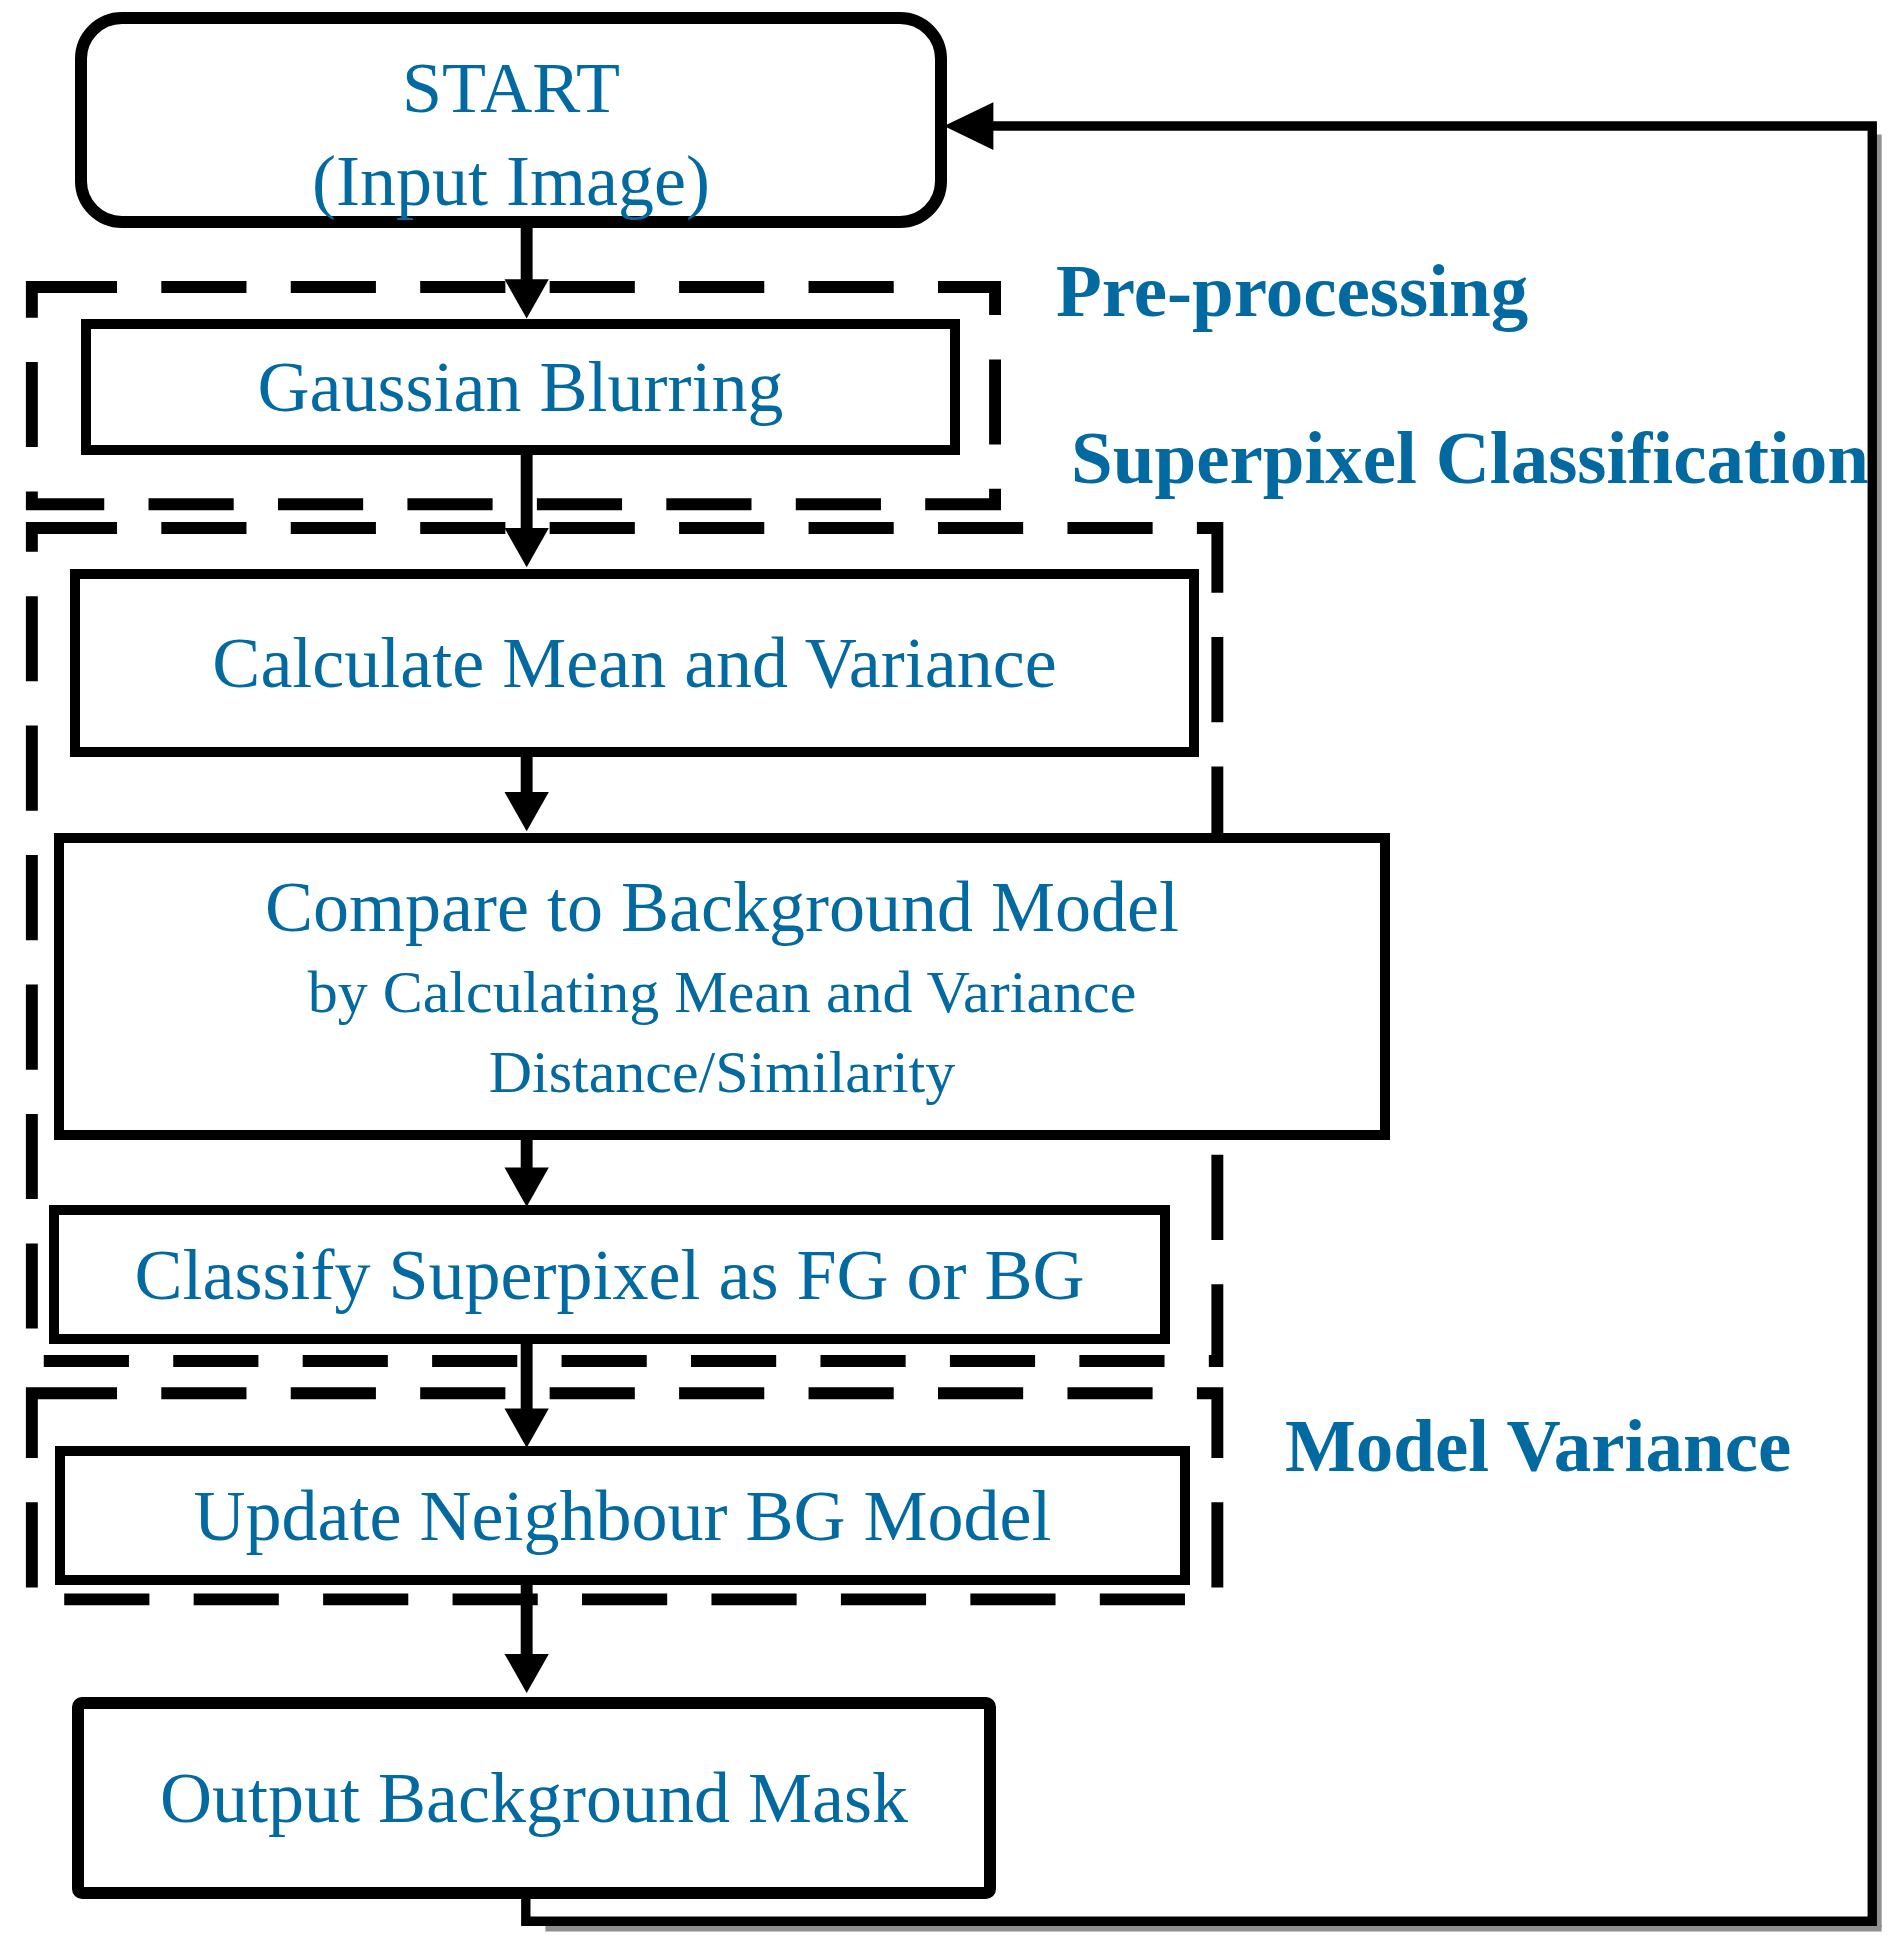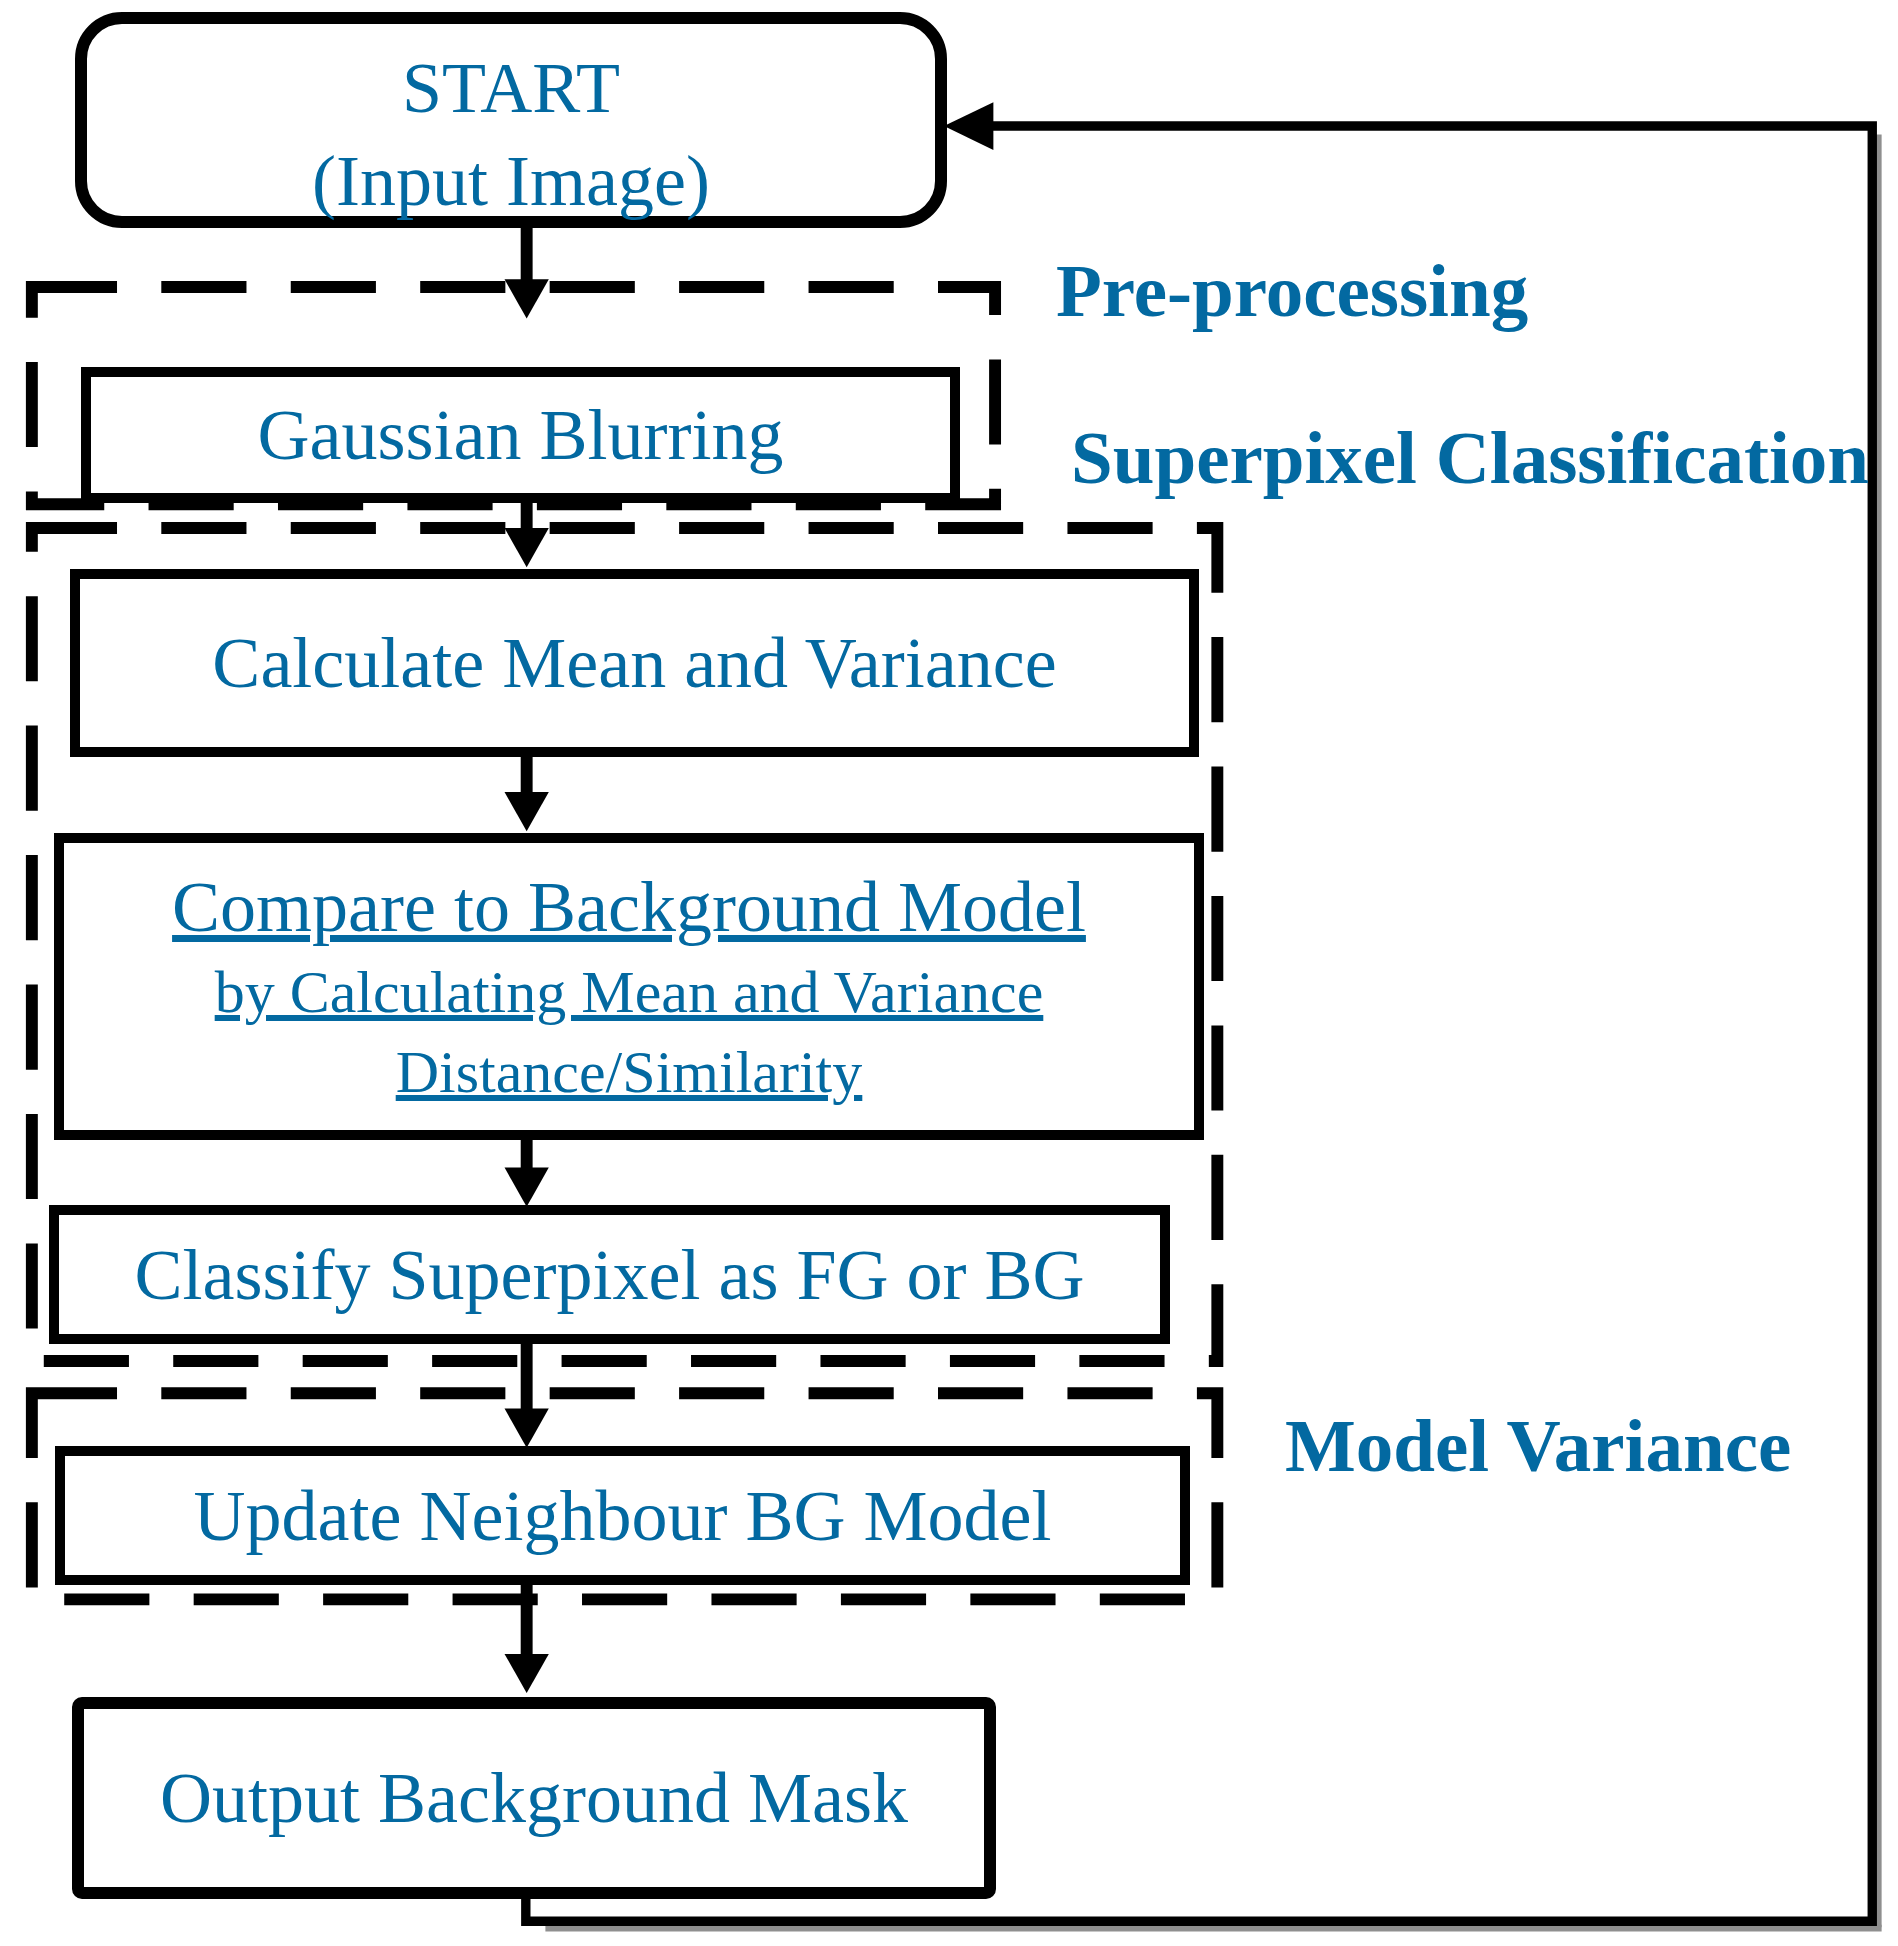--- a/index.html
+++ b/index.html
@@ -48,23 +48,23 @@
   .section-label {
     position: absolute;
     font-weight: bold;
     font-size: 75px;
     line-height: 1.1;
     white-space: nowrap;
     margin-left: 30px;
   }
   
   #node-start      { left: 75px;  top: 12px;   width: 872px; height: 216px; padding-top: 29px; line-height: 1.28; }
-  #node-gaussian   { left: 81px;  top: 319px;  width: 879px; height: 136px; margin-top: 48px; }
+  #node-gaussian   { left: 81px;  top: 319px;  width: 879px; height: 136px; }
   #node-calculate  { left: 70px;  top: 569px;  width: 1129px; height: 188px; }
-  #node-compare    { left: 54px;  top: 833px;  width: 1150px; height: 307px; line-height: 1.28; text-decoration: underline; }
+  #node-compare    { left: 54px;  top: 833px;  width: 1336px; height: 307px; line-height: 1.28; }
   #node-classify   { left: 49px;  top: 1205px; width: 1121px; height: 139px; }
   #node-update     { left: 55px;  top: 1446px; width: 1135px; height: 139px; }
   #node-output     { left: 72px;  top: 1697px; width: 924px; height: 202px; border-radius: 10px; }
   
   #label-preprocessing { left: 1026px; top: 250px; }
   #label-superpixel    { left: 1041px; top: 417px; }
   #label-model         { left: 1255px; top: 1405px; }
 </style>
 </head>
 <body>

